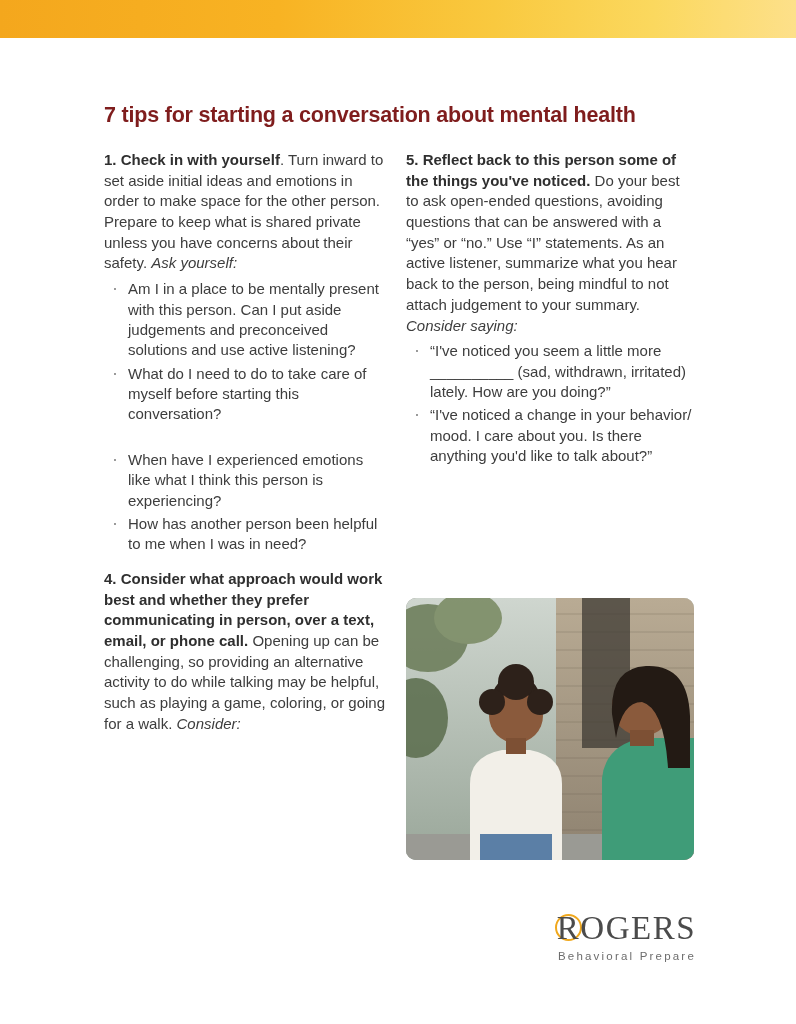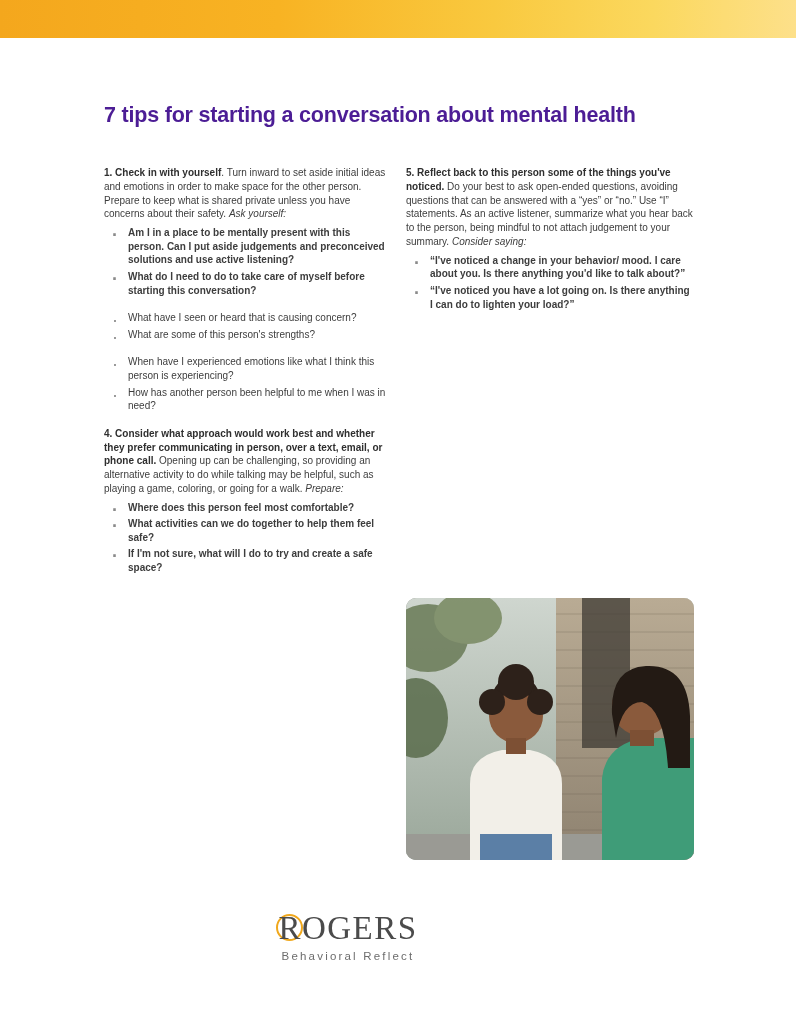--- a/index.html
+++ b/index.html
@@ -34,45 +34,44 @@
     width: 796px;
     height: 986px;
   }
   .title {
     position: absolute;
     left: 104px;
     top: 65px;
     width: 610px;
     font-size: 21.5px;
     font-weight: bold;
-    color: #4c1d95;
+    color: #7f1d1d;
     letter-spacing: -0.2px;
     line-height: 1.2;
   }
   .col {
     position: absolute;
-    top: 128px;
-    font-size: 10px;
+    top: 112px;
+    font-size: 15px;
     line-height: 1.38;
     color: #3d3d3d;
   }
   .col-left {
     left: 104px;
     width: 282px;
   }
   .col-right {
     left: 406px;
     width: 288px;
   }
   .para {
     margin: 0 0 5px 0;
   }
   .para + .bullets {
     margin-top: 2px;
-    font-weight: bold;
   }
   .blocksep {
     height: 11px;
   }
   .lead {
     font-weight: bold;
     color: #2f2f2f;
   }
   .ital {
     font-style: italic;
@@ -110,21 +109,21 @@
   .photo svg {
     display: block;
     width: 100%;
     height: 100%;
   }
   .logo-wrap {
     position: absolute;
     left: 0;
     top: 872px;
     width: 696px;
-    text-align: center;
+    text-align: right;
   }
   .logo-main {
     font-family: "Liberation Serif", serif;
     font-size: 33px;
     letter-spacing: 1.5px;
     color: #4b4b4b;
     font-weight: normal;
     display: inline-block;
     position: relative;
   }
@@ -162,47 +161,38 @@
 
     <div class="col col-left">
 
       <p class="para"><span class="lead">1. Check in with yourself</span><span>. Turn inward to set aside initial ideas and emotions in order to make space for the other person. Prepare to keep what is shared private unless you have concerns about their safety. </span><span class="ital">Ask yourself:</span></p>
       <ul class="bullets">
         <li>Am I in a place to be mentally present with this person. Can I put aside judgements and preconceived solutions and use active listening?</li>
         <li>What do I need to do to take care of myself before starting this conversation?</li>
       </ul>
       <div class="blocksep"></div>
 
-      <ul class="bullets">
-        <li>What have I seen or heard that is causing concern?</li>
-        <li>What are some of this person's strengths?</li>
-      </ul>
       <div class="blocksep"></div>
 
       <ul class="bullets">
         <li>When have I experienced emotions like what I think this person is experiencing?</li>
         <li>How has another person been helpful to me when I was in need?</li>
       </ul>
       <div class="blocksep"></div>
 
-      <p class="para"><span class="lead">4. Consider what approach would work best and whether they prefer communicating in person, over a text, email, or phone call.</span><span> Opening up can be challenging, so providing an alternative activity to do while talking may be helpful, such as playing a game, coloring, or going for a walk. </span><span class="ital">Prepare:</span></p>
-      <ul class="bullets">
-        <li>Where does this person feel most comfortable?</li>
-        <li>What activities can we do together to help them feel safe?</li>
-        <li>If I'm not sure, what will I do to try and create a safe space?</li>
-      </ul>
+      <p class="para"><span class="lead">4. Consider what approach would work best and whether they prefer communicating in person, over a text, email, or phone call.</span><span> Opening up can be challenging, so providing an alternative activity to do while talking may be helpful, such as playing a game, coloring, or going for a walk. </span><span class="ital">Consider:</span></p>
 
     </div>
 
     <div class="col col-right">
 
       <p class="para"><span class="lead">5. Reflect back to this person some of the things you've noticed.</span><span> Do your best to ask open-ended questions, avoiding questions that can be answered with a “yes” or “no.” Use “I” statements. As an active listener, summarize what you hear back to the person, being mindful to not attach judgement to your summary. </span><span class="ital">Consider saying:</span></p>
       <ul class="bullets">
+        <li>“I've noticed you seem a little more __________ (sad, withdrawn, irritated) lately. How are you doing?”</li>
         <li>“I've noticed a change in your behavior/ mood. I care about you. Is there anything you'd like to talk about?”</li>
-        <li>“I've noticed you have a lot going on. Is there anything I can do to lighten your load?”</li>
       </ul>
 
     </div>
 
     <div class="photo">
       <svg viewBox="0 0 288 262" preserveAspectRatio="xMidYMid slice">
         <defs>
           <linearGradient id="wallg" x1="0" y1="0" x2="0" y2="1">
             <stop offset="0%" stop-color="#b9ab94"></stop>
             <stop offset="100%" stop-color="#8e8270"></stop>
@@ -260,17 +250,17 @@
           <rect x="224" y="132" width="24" height="16" fill="#7d5034"></rect>
         </g>
       </svg>
     </div>
 
     <div class="logo-wrap">
       <div class="logo-main">
         <span class="logo-ring"></span>
         <span class="logo-r">ROGERS</span>
       </div>
-      <div class="logo-sub">Behavioral Reflect</div>
+      <div class="logo-sub">Behavioral Prepare</div>
     </div>
 
   </div>
 </div>
 
 </body></html>

